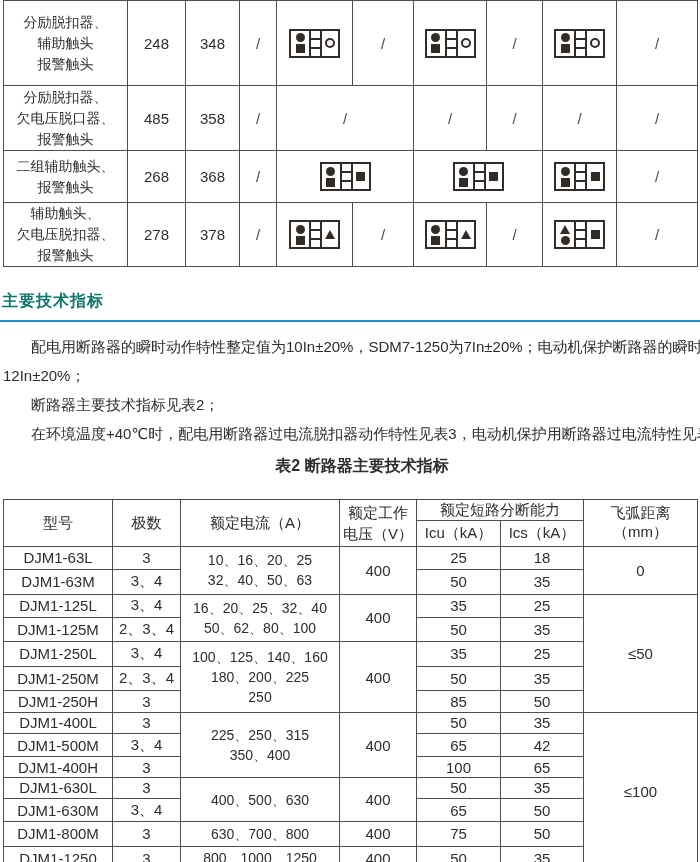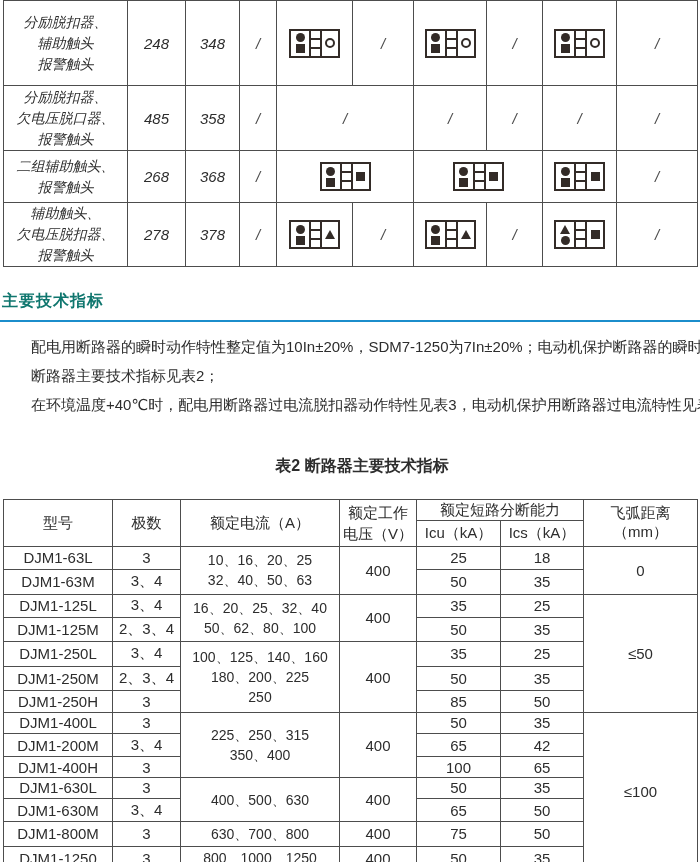--- a/index.html
+++ b/index.html
@@ -3,21 +3,21 @@
 <meta charset="utf-8">
 <style>
   html,body{margin:0;padding:0;background:#fff;}
   .page{position:relative;width:700px;height:862px;background:#fff;overflow:hidden;
         font-family:"Liberation Sans","DejaVu Sans",sans-serif;color:#2d2d2d;}
   table{border-collapse:collapse;table-layout:fixed;}
   td{border:1px solid #4d4d4d;text-align:center;vertical-align:middle;padding:0;overflow:hidden;}
 
   
   #t1{position:absolute;top:0;left:3px;width:694px;}
-  #t1 td{font-size:15px;font-style:italic;}
+  #t1 td{font-size:15px;}
   #t1 .desc{font-size:14px;line-height:21px;}
   #t1 .desc span{display:block;}
   .slash{font-size:15px;color:#4a4a4a;}
 
   
   .acc-icon{display:inline-flex;align-items:stretch;height:25px;border:2px solid #332b27;
             background:#fff;box-sizing:content-box;vertical-align:middle;}
   .ai-left{width:18px;display:flex;flex-direction:column;align-items:center;justify-content:center;
            gap:2px;border-right:2px solid #332b27;}
   .ai-mid{width:9px;display:flex;flex-direction:column;border-right:2px solid #332b27;}
@@ -264,20 +264,21 @@
       <td class="slash">/</td>
     </tr>
   </tbody>
     </table>
 
   <div id="sec-heading">主要技术指标</div>
   <div id="sec-rule"></div>
 
   <div id="paras">
     <div class="line indent">配电用断路器的瞬时动作特性整定值为10In±20%，SDM7-1250为7In±20%；电动机保护断路器的瞬时动作特性整定值为</div>
+    <div class="line">12In±20%；</div>
     <div class="line indent">断路器主要技术指标见表2；</div>
     <div class="line indent">在环境温度+40℃时，配电用断路器过电流脱扣器动作特性见表3，电动机保护用断路器过电流特性见表4；</div>
   </div>
 
   <div id="t2-title">表2 断路器主要技术指标</div>
 
   <table id="t2">
     <colgroup>
       <col style="width:109px">
         <col style="width:68px">
@@ -373,21 +374,21 @@
       <td class="cur" rowspan="3">
         <span>225、250、315</span>
         <span>350、400</span>
       </td>
       <td rowspan="3">400</td>
       <td>50</td>
       <td>35</td>
       <td rowspan="7">≤100</td>
     </tr>
     <tr>
-      <td>DJM1-200M</td>
+      <td>DJM1-500M</td>
       <td>3、4</td>
       <td>65</td>
       <td>42</td>
     </tr>
     <tr>
       <td>DJM1-400H</td>
       <td>3</td>
       <td>100</td>
       <td>65</td>
     </tr>

